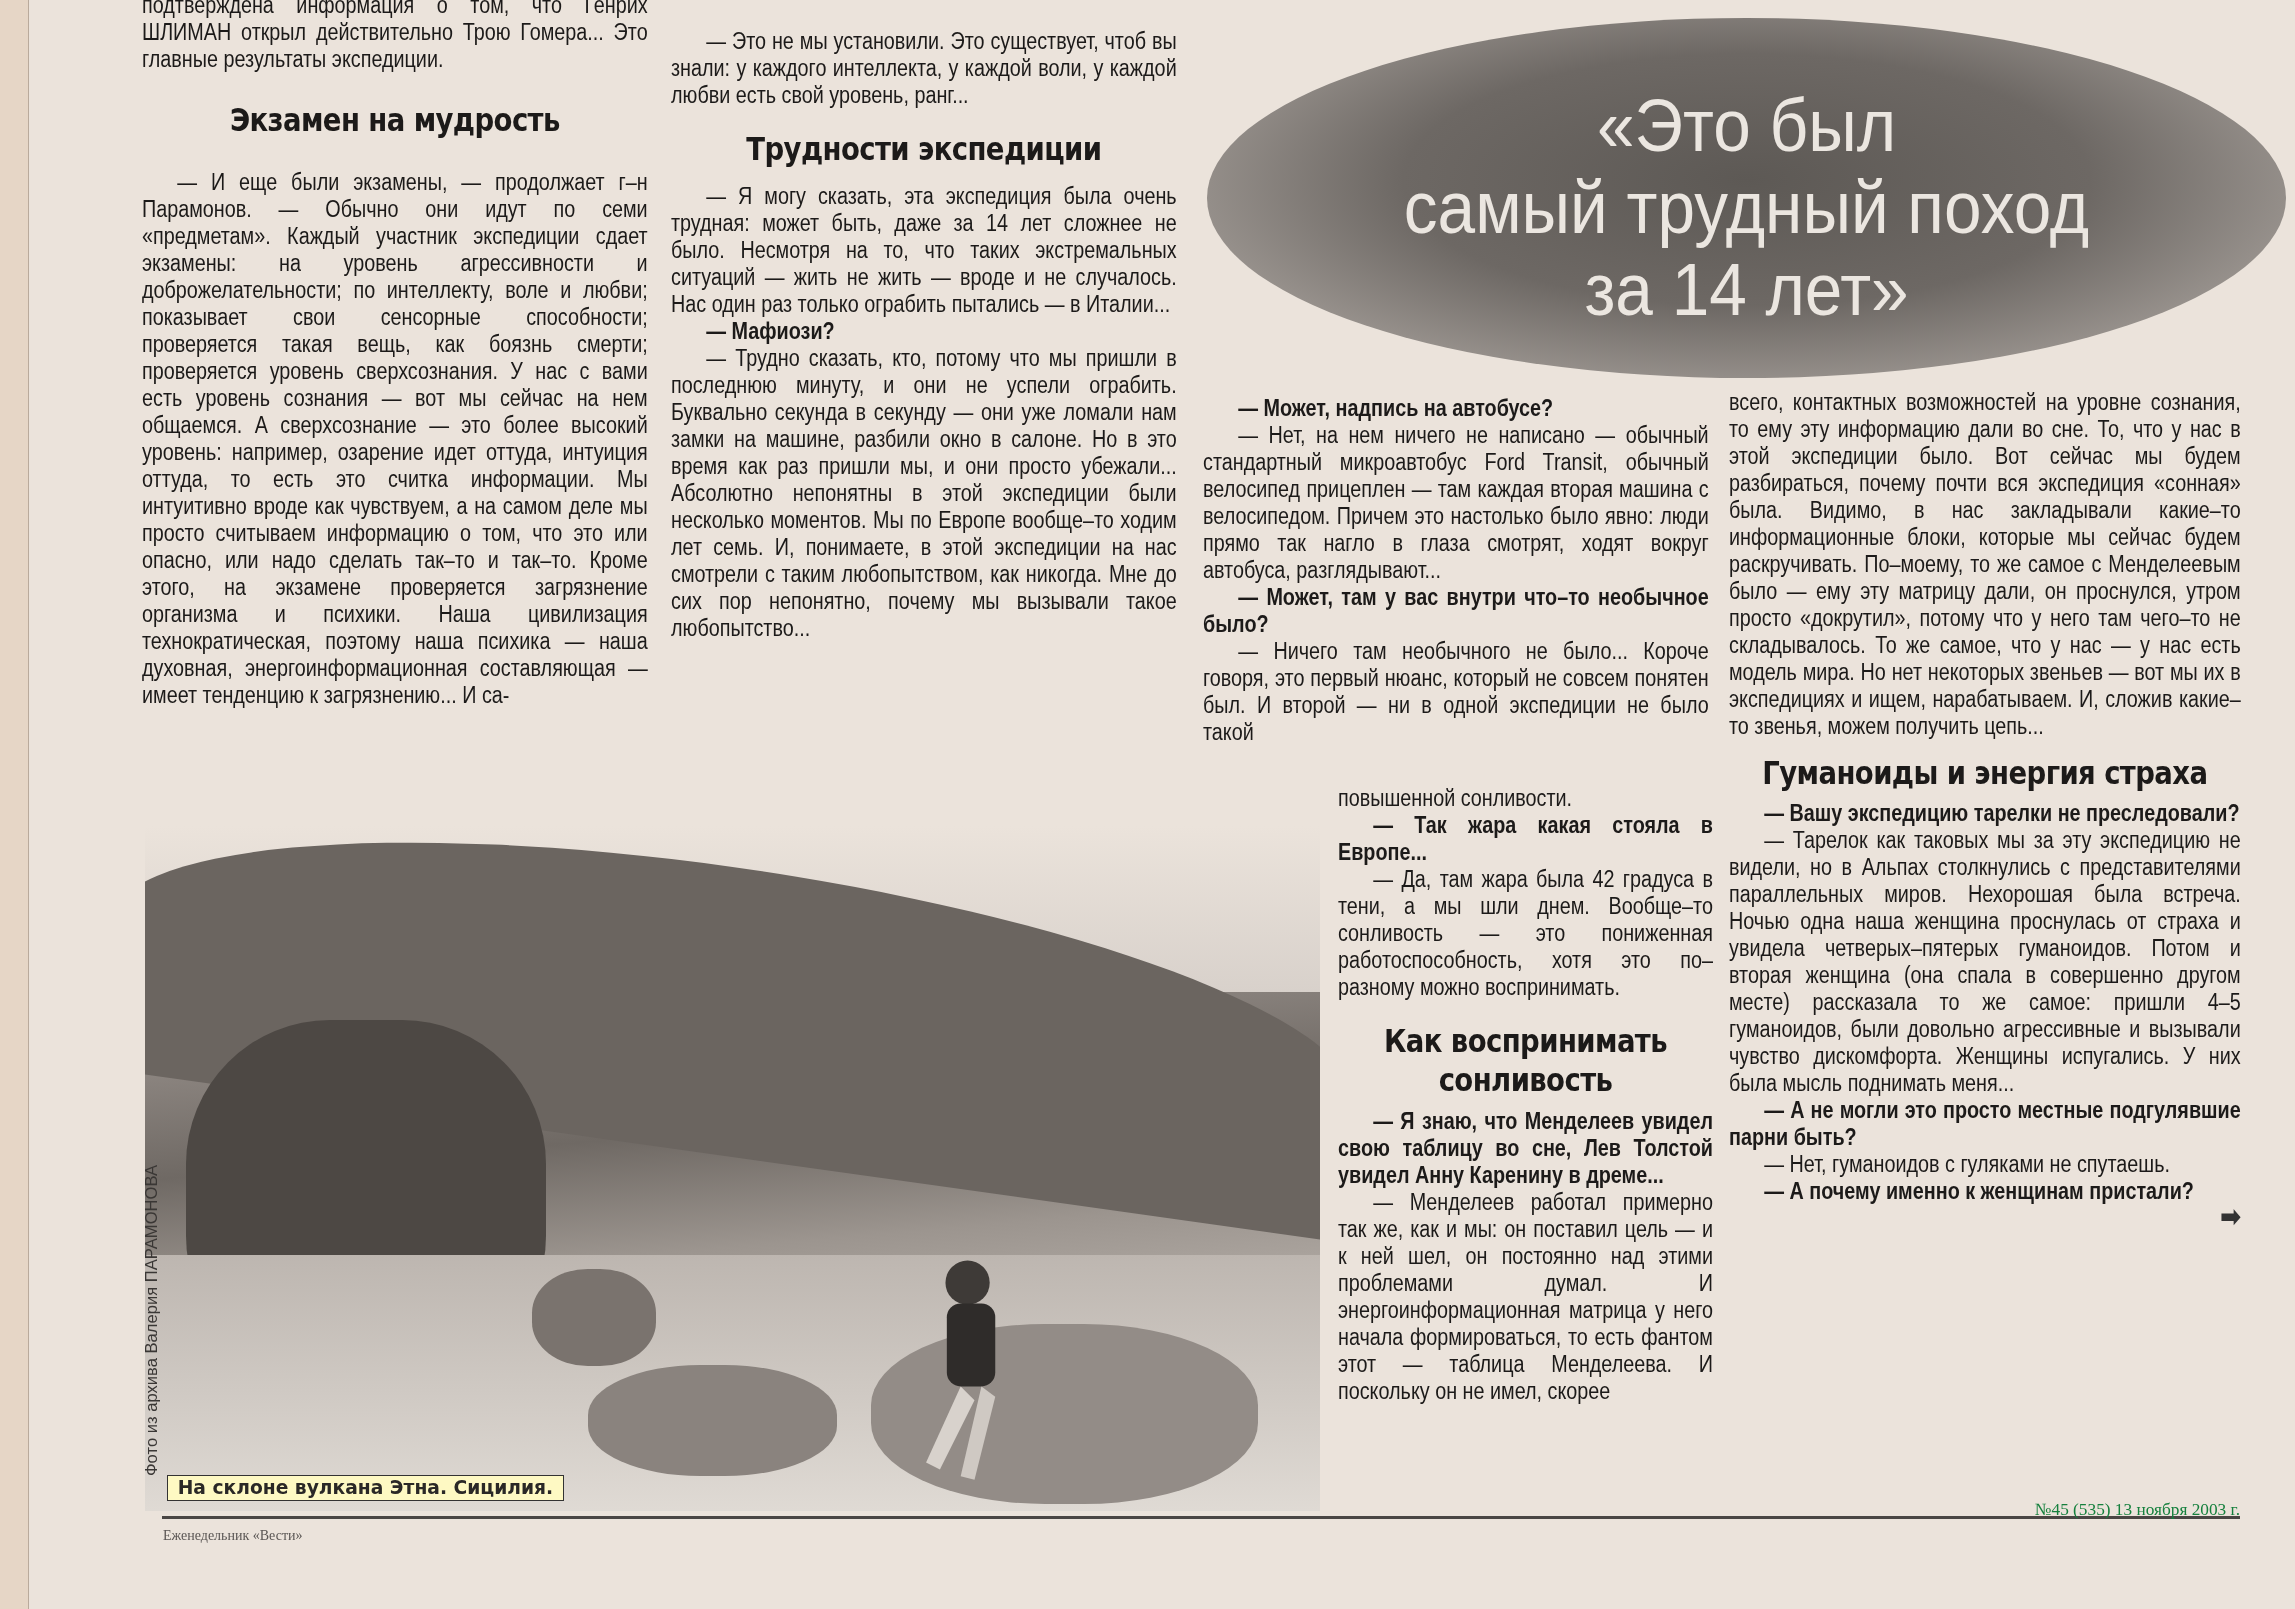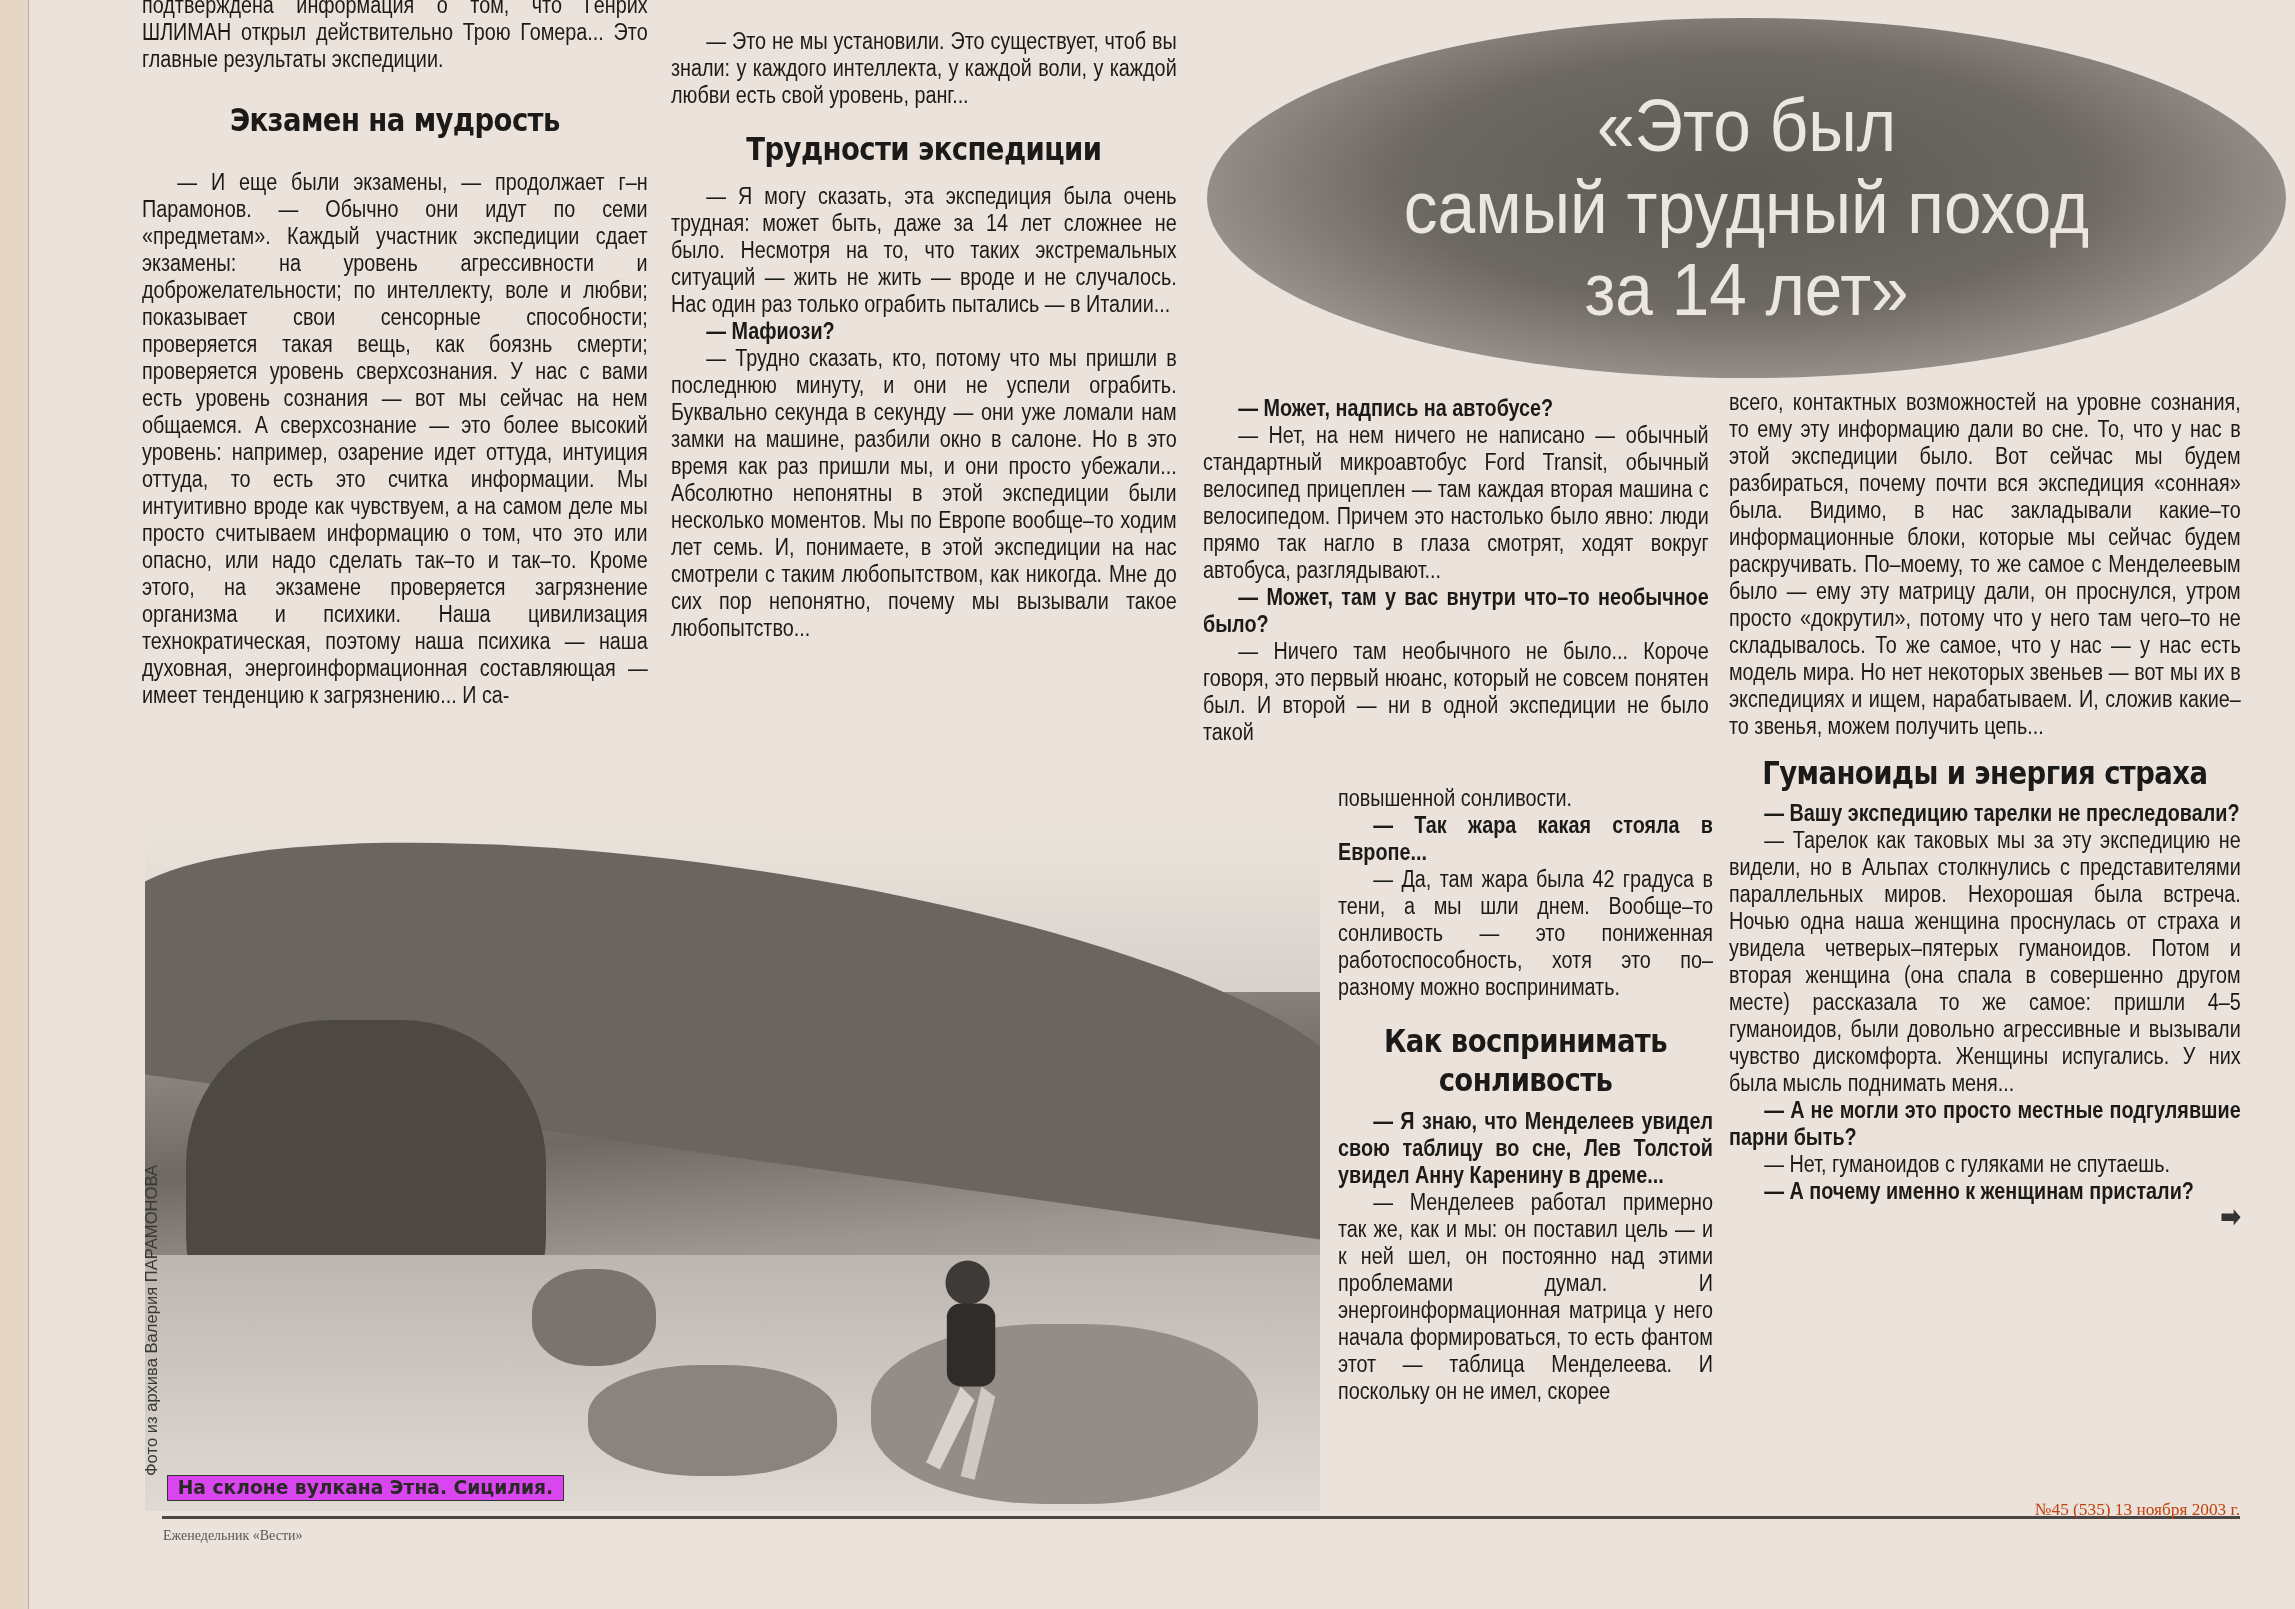--- a/index.html
+++ b/index.html
@@ -21,25 +21,25 @@
   .photo{position:absolute;left:145px;top:826px;width:1175px;height:685px;overflow:hidden;
          background:linear-gradient(175deg,#e9e3dd 0%,#cfc8c2 12%,#8e8782 30%,#6f6964 45%,#9c958f 60%,#b7b0aa 75%,#dcd6d0 100%);}
   .photo .sky{position:absolute;left:0;top:0;width:100%;height:166px;background:linear-gradient(180deg,#ebe3db,#d8d1cb);}
   .photo .mountain{position:absolute;left:-35px;top:41px;width:1245px;height:290px;border-radius:50% 50% 0 0;background:#6b6560;transform:skewY(8deg);}
   .photo .shadow{position:absolute;left:41px;top:194px;width:360px;height:360px;border-radius:40%;background:#4d4844;}
   .photo .ground{position:absolute;left:0;top:429px;width:100%;height:277px;background:linear-gradient(180deg,#bdb6b0,#e2ddd7);}
   .photo .rock{position:absolute;border-radius:45%;background:#7a736e;}
   .photo .person{position:absolute;left:774px;top:429px;width:111px;height:249px;}
   .credit{position:absolute;left:142px;top:1476px;transform-origin:left top;transform:rotate(-90deg);
           font-size:16.6px;color:#3a3735;white-space:nowrap;}
-  .caption{position:absolute;left:167px;top:1475px;border:1.4px solid #333;background:#d946ef;padding:1.4px 9.7px;
+  .caption{position:absolute;left:167px;top:1475px;border:1.4px solid #333;background:#fef9c3;padding:1.4px 9.7px;
            font-family:"DejaVu Sans",sans-serif;font-weight:bold;font-size:18.7px;color:#2a2826;}
   .rule{position:absolute;left:162px;top:1516px;width:2078px;height:2.8px;background:#4a4644;}
   .footer-left{position:absolute;left:163px;top:1528px;font-family:"Liberation Serif",serif;font-size:14px;color:#5a5654;}
-  .footer-right{position:absolute;right:55px;top:1500px;font-family:"Liberation Serif",serif;font-size:17.3px;color:#c2410c;}
+  .footer-right{position:absolute;right:55px;top:1500px;font-family:"Liberation Serif",serif;font-size:17.3px;color:#15803d;}
   .arrow{display:inline-block;float:right;font-size:28px;line-height:23.5px;color:#333;}
 </style>
 </head>
 <body>
 
 <div class="edge"></div>
 
 <div class="col" style="left:142px;top:-8.3px;width:588px;">
   <p class="noind">подтверждена информация о том, что Генрих ШЛИМАН открыл действительно Трою Гомера... Это главные результаты экспедиции.</p>
   <div style="height:28px"></div>

